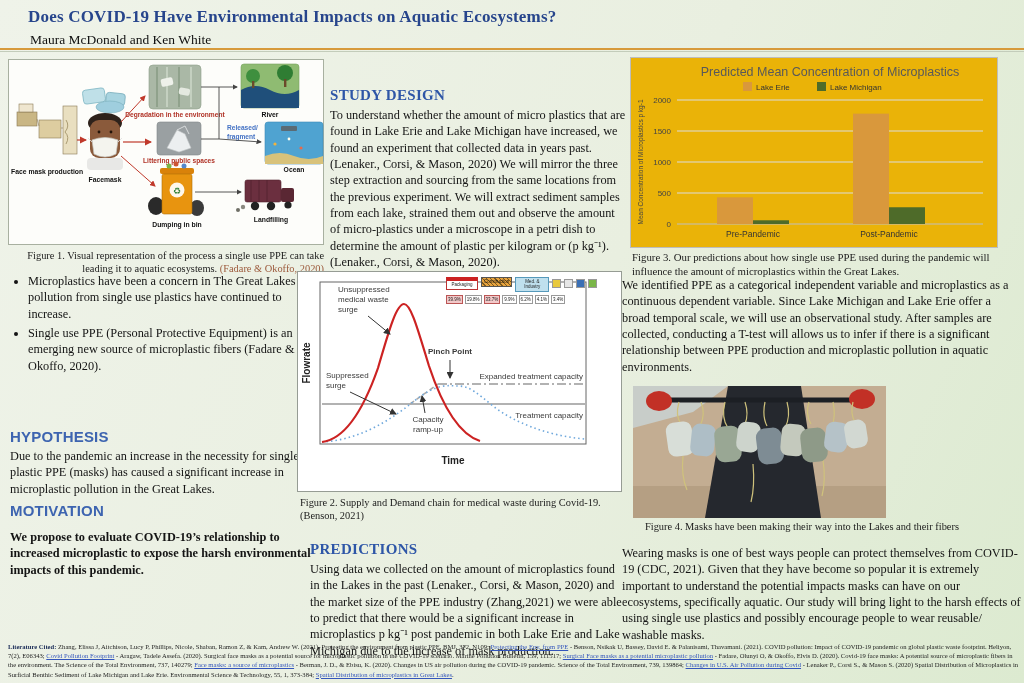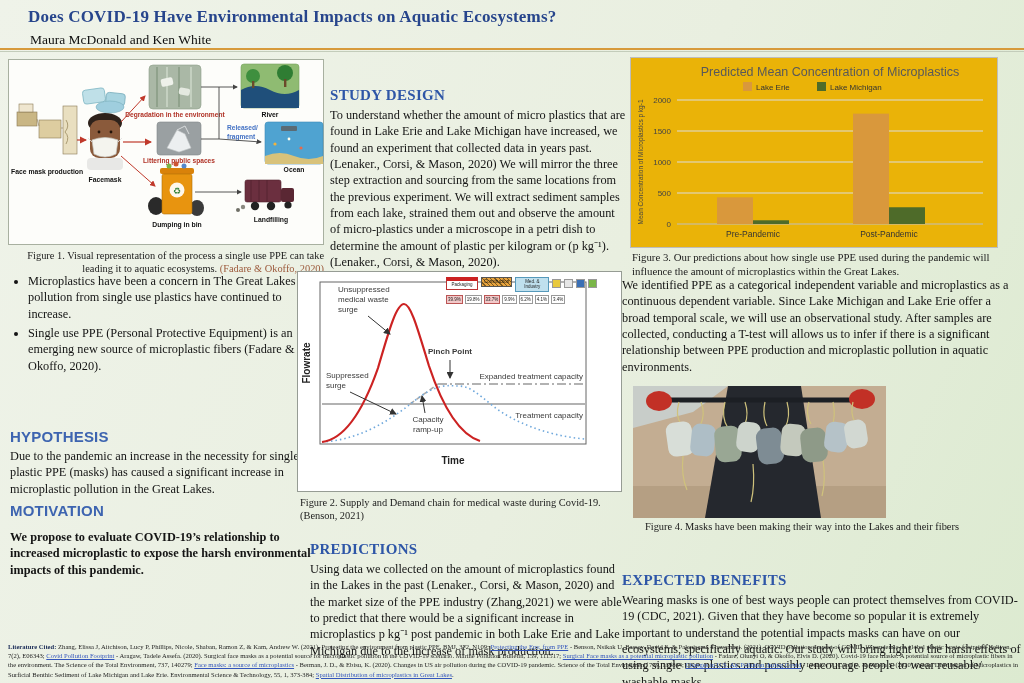--- a/index.html
+++ b/index.html
@@ -350,19 +350,18 @@
         <rect x="192" y="36" width="23" height="30" rx="8" fill="#b5c2c8" transform="rotate(8 203 51)"></rect>
         <rect x="212" y="34" width="22" height="28" rx="8" fill="#d2d8d2" transform="rotate(-9 223 48)"></rect>
       </g>
     </svg>
   </div>
   <div class="caption fig4-caption">
     <div>Figure 4. Masks have been making their way into the Lakes and their fibers</div>
   </div>
 
   <div class="sec sec-expected">
-    <h2>EXPECTED BENEFITS</h2>
     <p>Wearing masks is one of best ways people can protect themselves from COVID-19 (CDC, 2021). Given that they have become so popular it is extremely important to understand the potential impacts masks can have on our ecosystems, specifically aquatic. Our study will bring light to the harsh effects of using single use plastics and possibly encourage people to wear reusable/ washable masks.</p>
   </div>
 
   <div class="literature"><span class="lit-label">Literature Cited: </span><span>Zhang, Elissa J, Aitchison, Lucy P, Phillips, Nicole, Shaban, Ramon Z, &amp; Kam, Andrew W. (2021). Protecting the environment from plastic PPE. BMJ, 372, N109; </span><a href="#" class="lit-link">Protecting the Env. from PPE</a><span> - Benson, Nsikak U, Bassey, David E. &amp; Palanisami, Thavamani. (2021). COVID pollution: Impact of COVID-19 pandemic on global plastic waste footprint. Heliyon, 7(2), E06343; </span><a href="#" class="lit-link">Covid Pollution Footprint</a><span> - Aragaw, Tadele Assefa. (2020). Surgical face masks as a potential source for microplastic pollution in the COVID-19 scenario. Marine Pollution Bulletin, 159, 111517; </span><a href="#" class="lit-link">Surgical Face masks as a potential microplastic pollution</a><span> - Fadare, Olunyi O, &amp; Okoffo, Elvis D. (2020). Covid-19 face masks: A potential source of microplastic fibers in the environment. The Science of the Total Environment, 737, 140279; </span><a href="#" class="lit-link">Face masks: a source of microplastics</a><span> - Berman, J. D., &amp; Ebisu, K. (2020). Changes in US air pollution during the COVID-19 pandemic. Science of the Total Environment, 739, 139864; </span><a href="#" class="lit-link">Changes in U.S. Air Pollution during Covid</a><span> - Lenaker P., Corsi S., &amp; Mason S. (2020) Spatial Distribution of Microplastics in Surficial Benthic Sediment of Lake Michigan and Lake Erie. Environmental Science &amp; Technology, 55, 1, 373-384; </span><a href="#" class="lit-link">Spatial Distribution of microplastics in Great Lakes</a><span>.</span></div>
 
 </div>
 
 </body></html>

